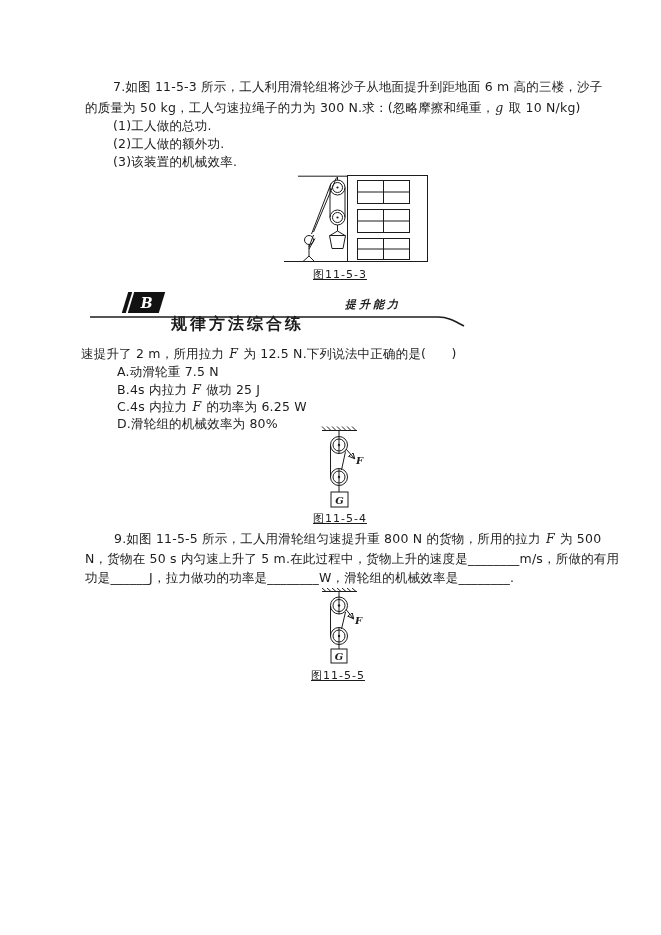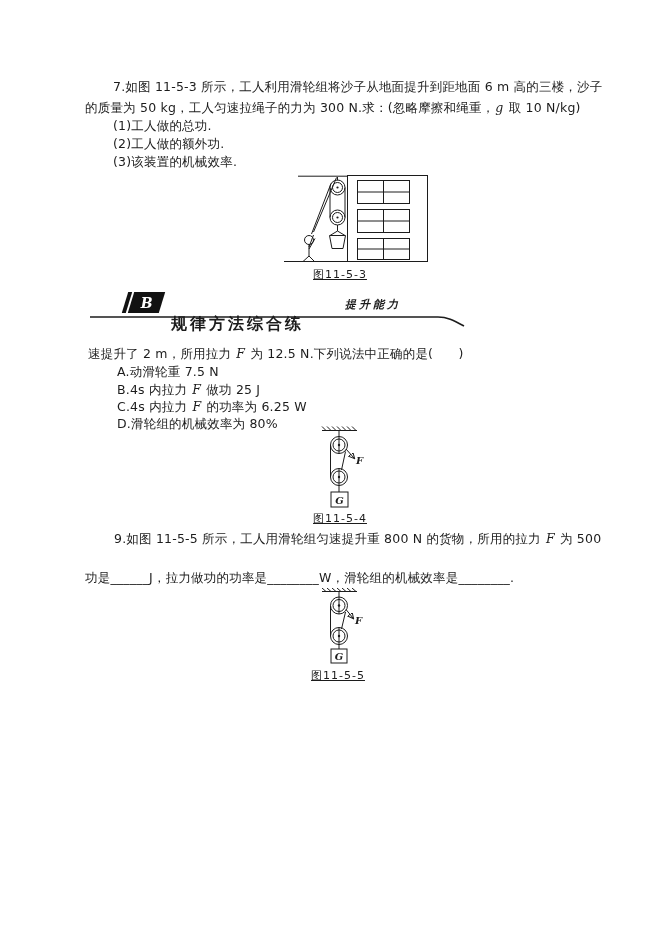--- a/index.html
+++ b/index.html
@@ -109,21 +109,21 @@
 
   <div class="banner-icon">
       <span>B</span>
     </div>
   <div class="banner-title">规律方法综合练</div>
   <div class="banner-tagline">提升能力</div>
   <svg class="banner-rule" width="395" height="22" viewBox="0 0 395 22">
     <path d="M5,8 H353 C362,8 368,11 379,17" stroke="#1c1c1c" stroke-width="1.6" fill="none"></path>
   </svg>
 
-  <div class="tline" style="left:88px;top:346px">
+  <div class="tline" style="left:81px;top:346px">
     <span>速提升了 2 m，所用拉力 </span><span class="var">F</span><span> 为 12.5 N.下列说法中正确的是(　　)</span>
   </div>
   <div class="tline" style="left:117px;top:364px">A.动滑轮重 7.5 N</div>
   <div class="tline" style="left:117px;top:382px">
     <span>B.4s 内拉力 </span><span class="var">F</span><span> 做功 25 J</span>
   </div>
   <div class="tline" style="left:117px;top:399px">
     <span>C.4s 内拉力 </span><span class="var">F</span><span> 的功率为 6.25 W</span>
   </div>
   <div class="tline" style="left:117px;top:416px">D.滑轮组的机械效率为 80%</div>
@@ -163,20 +163,21 @@
     <text class="svglabel" x="46" y="38">F</text>
     <line x1="29" y1="59.5" x2="29" y2="66"></line>
     <rect class="whitefill" x="21" y="66" width="17" height="15"></rect>
     <text class="svglabel" x="29.5" y="77.5" text-anchor="middle">G</text>
   </svg>
   <div class="caption" style="left:340px;top:511px">图11-5-4</div>
 
   <div class="tline" style="left:114px;top:531px">
     <span>9.如图 11-5-5 所示，工人用滑轮组匀速提升重 800 N 的货物，所用的拉力 </span><span class="var">F</span><span> 为 500</span>
   </div>
+  <div class="tline" style="left:85px;top:551px">N，货物在 50 s 内匀速上升了 5 m.在此过程中，货物上升的速度是________m/s，所做的有用</div>
   <div class="tline" style="left:85px;top:570px">功是______J，拉力做功的功率是________W，滑轮组的机械效率是________.</div>
 
   <svg class="figsvg" style="left:310px;top:588px" width="80" height="79" viewBox="0 0 80 79">
     <defs>
       <marker id="arrow5" markerWidth="7" markerHeight="7" refX="5" refY="3" orient="auto">
         <path d="M0,0 L6,3 L0,6 Z" fill="#1c1c1c" stroke="none"></path>
       </marker>
     </defs>
     <g>
       <line x1="12" y1="3.5" x2="47" y2="3.5"></line>

